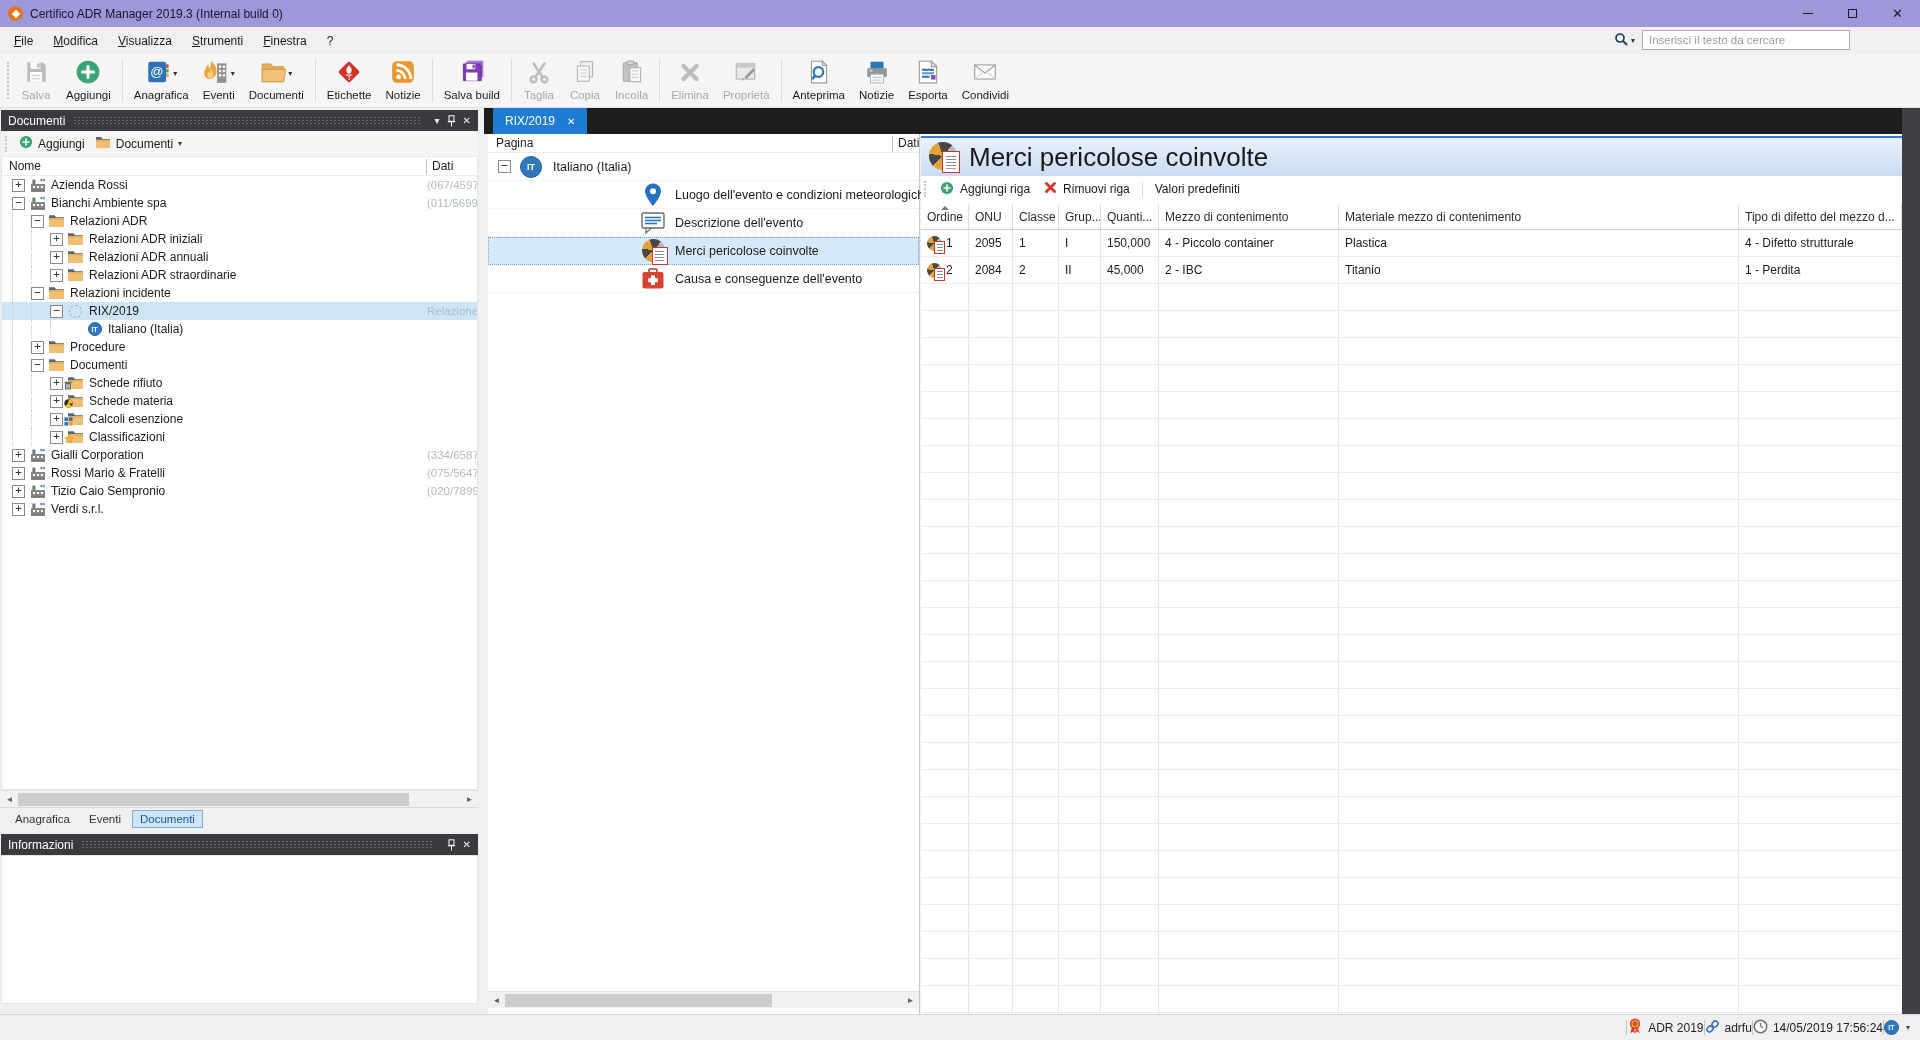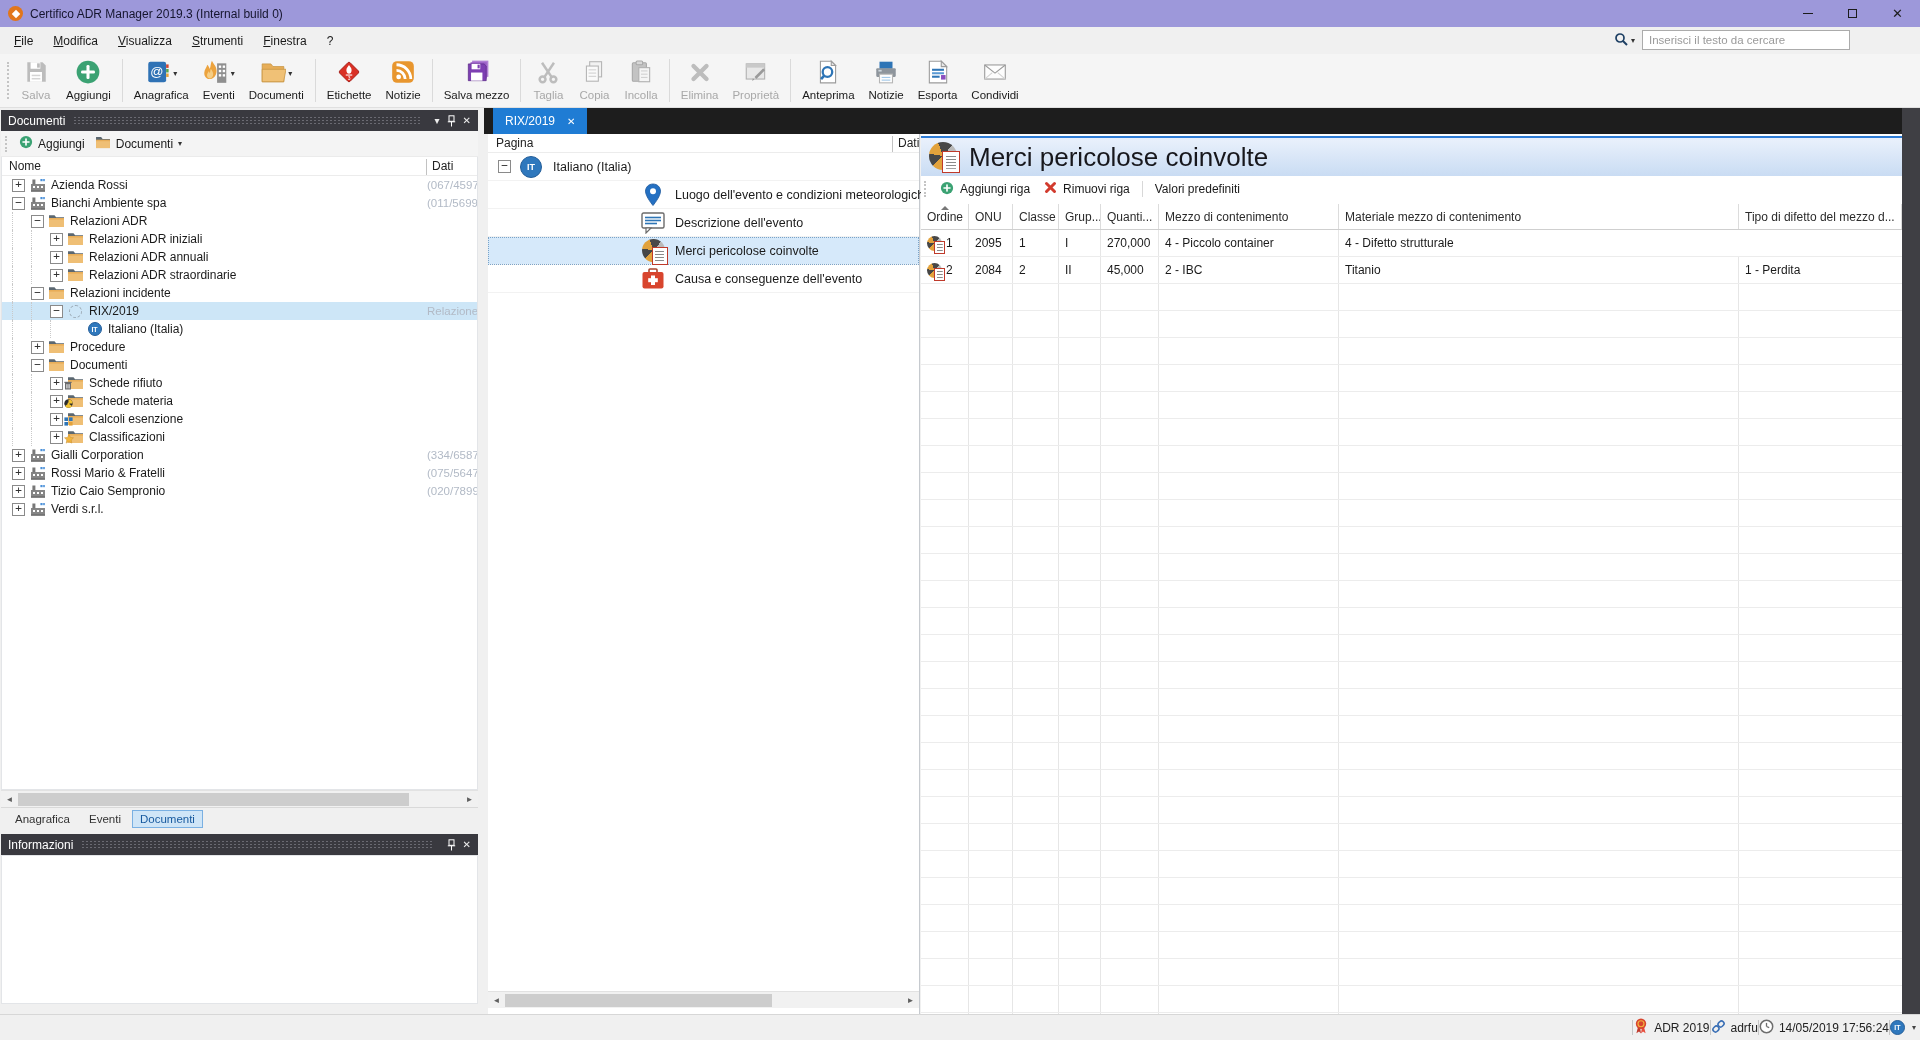--- a/index.html
+++ b/index.html
@@ -121,21 +121,21 @@
   .pie{position:relative;display:inline-block;border-radius:50%;flex:none;
     background:conic-gradient(from -20deg,#484848 0 60deg,#b9b9b9 60deg 115deg,#474747 115deg 180deg,#e2a23c 180deg 245deg,#474747 245deg 300deg,#e2a23c 300deg 360deg)}
   .pie::after{content:"";position:absolute;right:-3px;bottom:-3px;width:58%;height:68%;
     background-color:#fff;border:1px solid #bf3a2b;
     background-image:repeating-linear-gradient(to bottom,#8a8a8a 0 1px,transparent 1px 3px);
     background-size:64% 64%;background-position:center;background-repeat:no-repeat}
   .right-strip{position:absolute;right:0;top:0;width:18px;bottom:0;background:#3f3f44}
   
   .statusbar{position:absolute;bottom:0;left:0;width:100%;height:26px;background:#f0f0f0;
     border-top:1px solid #d7d7d7;display:flex;align-items:center;justify-content:flex-end;
-    gap:0;padding-right:4px}
+    gap:0;padding-right:10px}
   .sb-sep{width:1px;height:15px;background:#c6c6c6}
   .sb-item{display:flex;align-items:center;gap:5px;font-size:12px;color:#222}
   .sb-dd{font-size:8px;color:#444;margin-left:2px}
   .dashed-circle{display:inline-block;width:13px;height:13px;border-radius:50%;border:1.4px dashed #9aa7b2}
 </style>
 </head>
 <body>
 
 <div class="titlebar">
   <span class="app-ico">
@@ -269,21 +269,21 @@
       <div class="tb-ico-row">
         <span><svg width="26" height="26" viewBox="0 0 24 24">
             <rect x="7.5" y="1.5" width="15" height="15" fill="#b07fd4"></rect>
             <rect x="6" y="3" width="15" height="15" fill="#9a5fc6"></rect>
             <path d="M4 4.5h14.5l2 2V20H4z" fill="#7d3fb2" stroke="#5e2c8a" stroke-width="0.7"></path>
             <rect x="7" y="4.5" width="8" height="5" fill="#fff"></rect>
             <rect x="12.5" y="5.2" width="2" height="3.4" fill="#7d3fb2"></rect>
             <rect x="6.5" y="12.5" width="10.5" height="7.5" fill="#fff"></rect>
           </svg></span>
       </div>
-      <div class="tb-label">Salva mezzo</div>
+      <div class="tb-label">Salva build</div>
     </div>
     <div class="tb-sep"></div>
     <div class="tb-btn disabled">
       <div class="tb-ico-row">
         <span><svg width="26" height="26" viewBox="0 0 24 24">
             <g stroke="#bdbdbd" stroke-width="2.3" fill="none">
               <line x1="6.5" y1="3.5" x2="15.5" y2="17"></line>
               <line x1="17.5" y1="3.5" x2="8.5" y2="17"></line>
               <circle cx="7" cy="18.8" r="2.7"></circle>
               <circle cx="17" cy="18.8" r="2.7"></circle>
@@ -891,22 +891,23 @@
             </div>
           </div>
           <div class="g-row">
             <div class="g-cell" style="width: 48px;">
               <span class="pie" style="width:15px;height:15px"></span>
               <span style="margin-left:4px">1</span>
             </div>
             <div class="g-cell" style="width: 44px;">2095</div>
             <div class="g-cell" style="width: 46px;">1</div>
             <div class="g-cell" style="width: 42px;">I</div>
-            <div class="g-cell" style="width: 58px;">270,000</div>
+            <div class="g-cell" style="width: 58px;">150,000</div>
             <div class="g-cell" style="width: 180px;">4 - Piccolo container</div>
+            <div class="g-cell" style="width: 400px;">Plastica</div>
             <div class="g-cell fill">4 - Difetto strutturale</div>
           </div>
           <div class="g-row">
             <div class="g-cell" style="width: 48px;">
               <span class="pie" style="width:15px;height:15px"></span>
               <span style="margin-left:4px">2</span>
             </div>
             <div class="g-cell" style="width: 44px;">2084</div>
             <div class="g-cell" style="width: 46px;">2</div>
             <div class="g-cell" style="width: 42px;">II</div>

